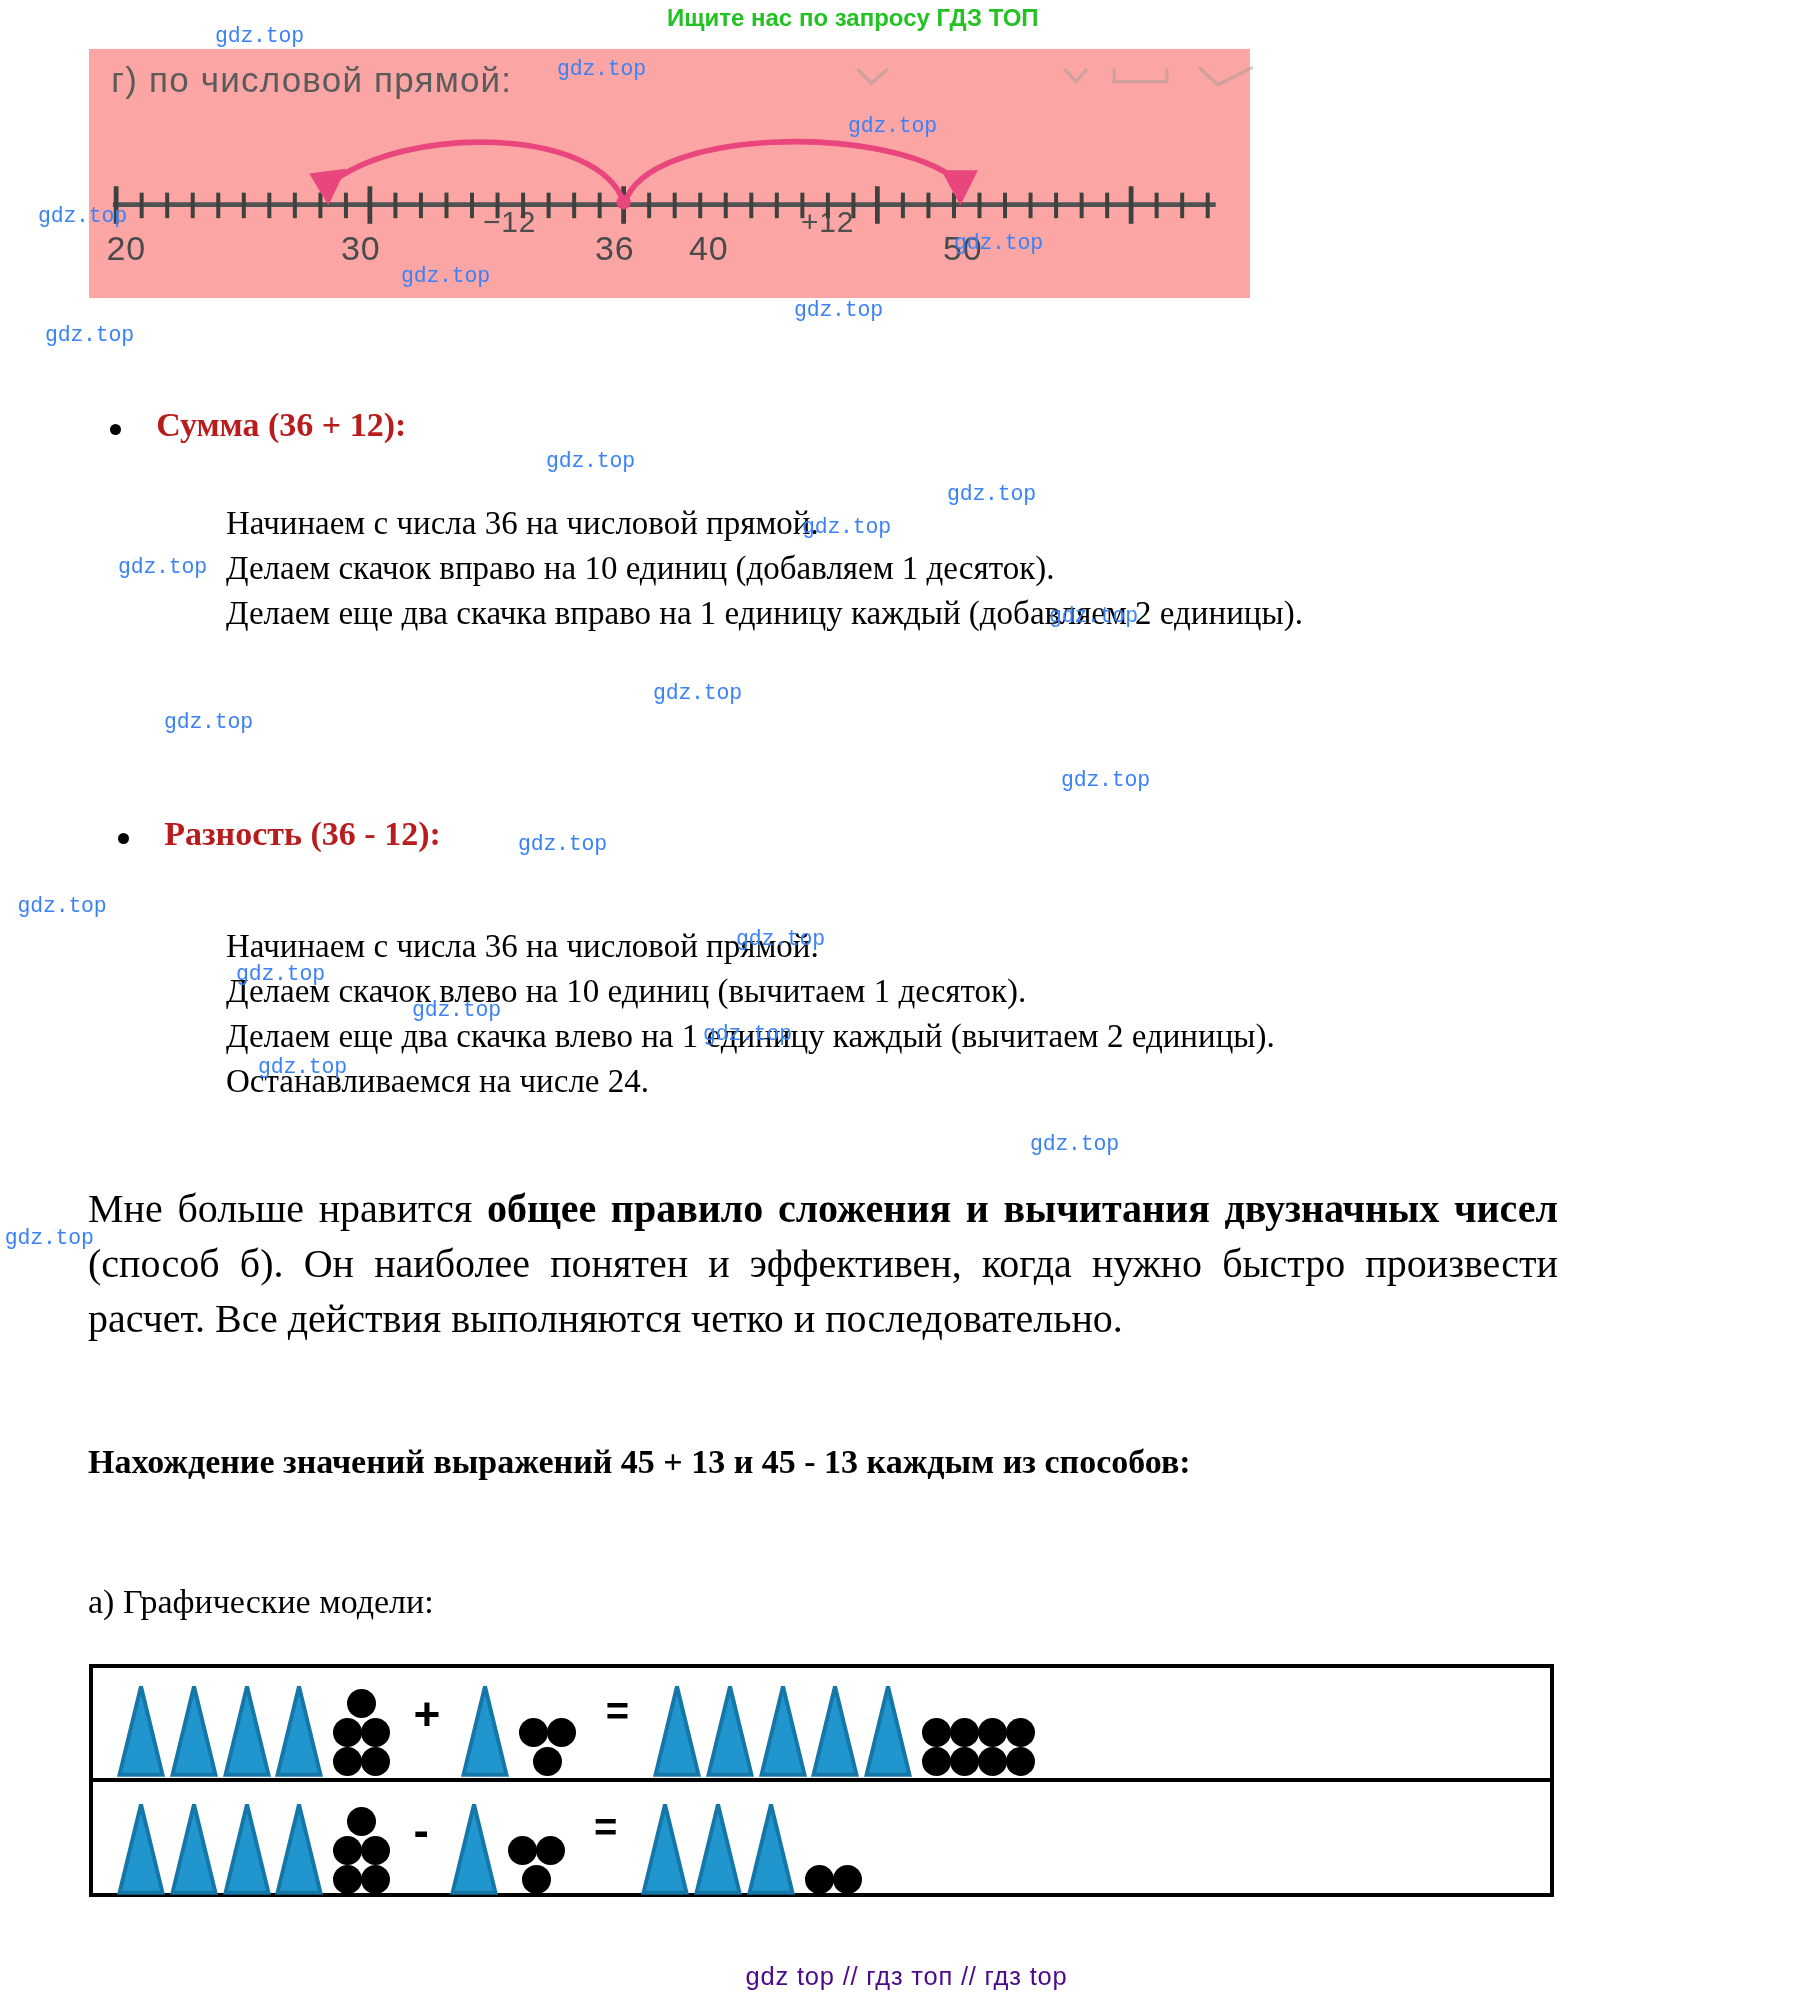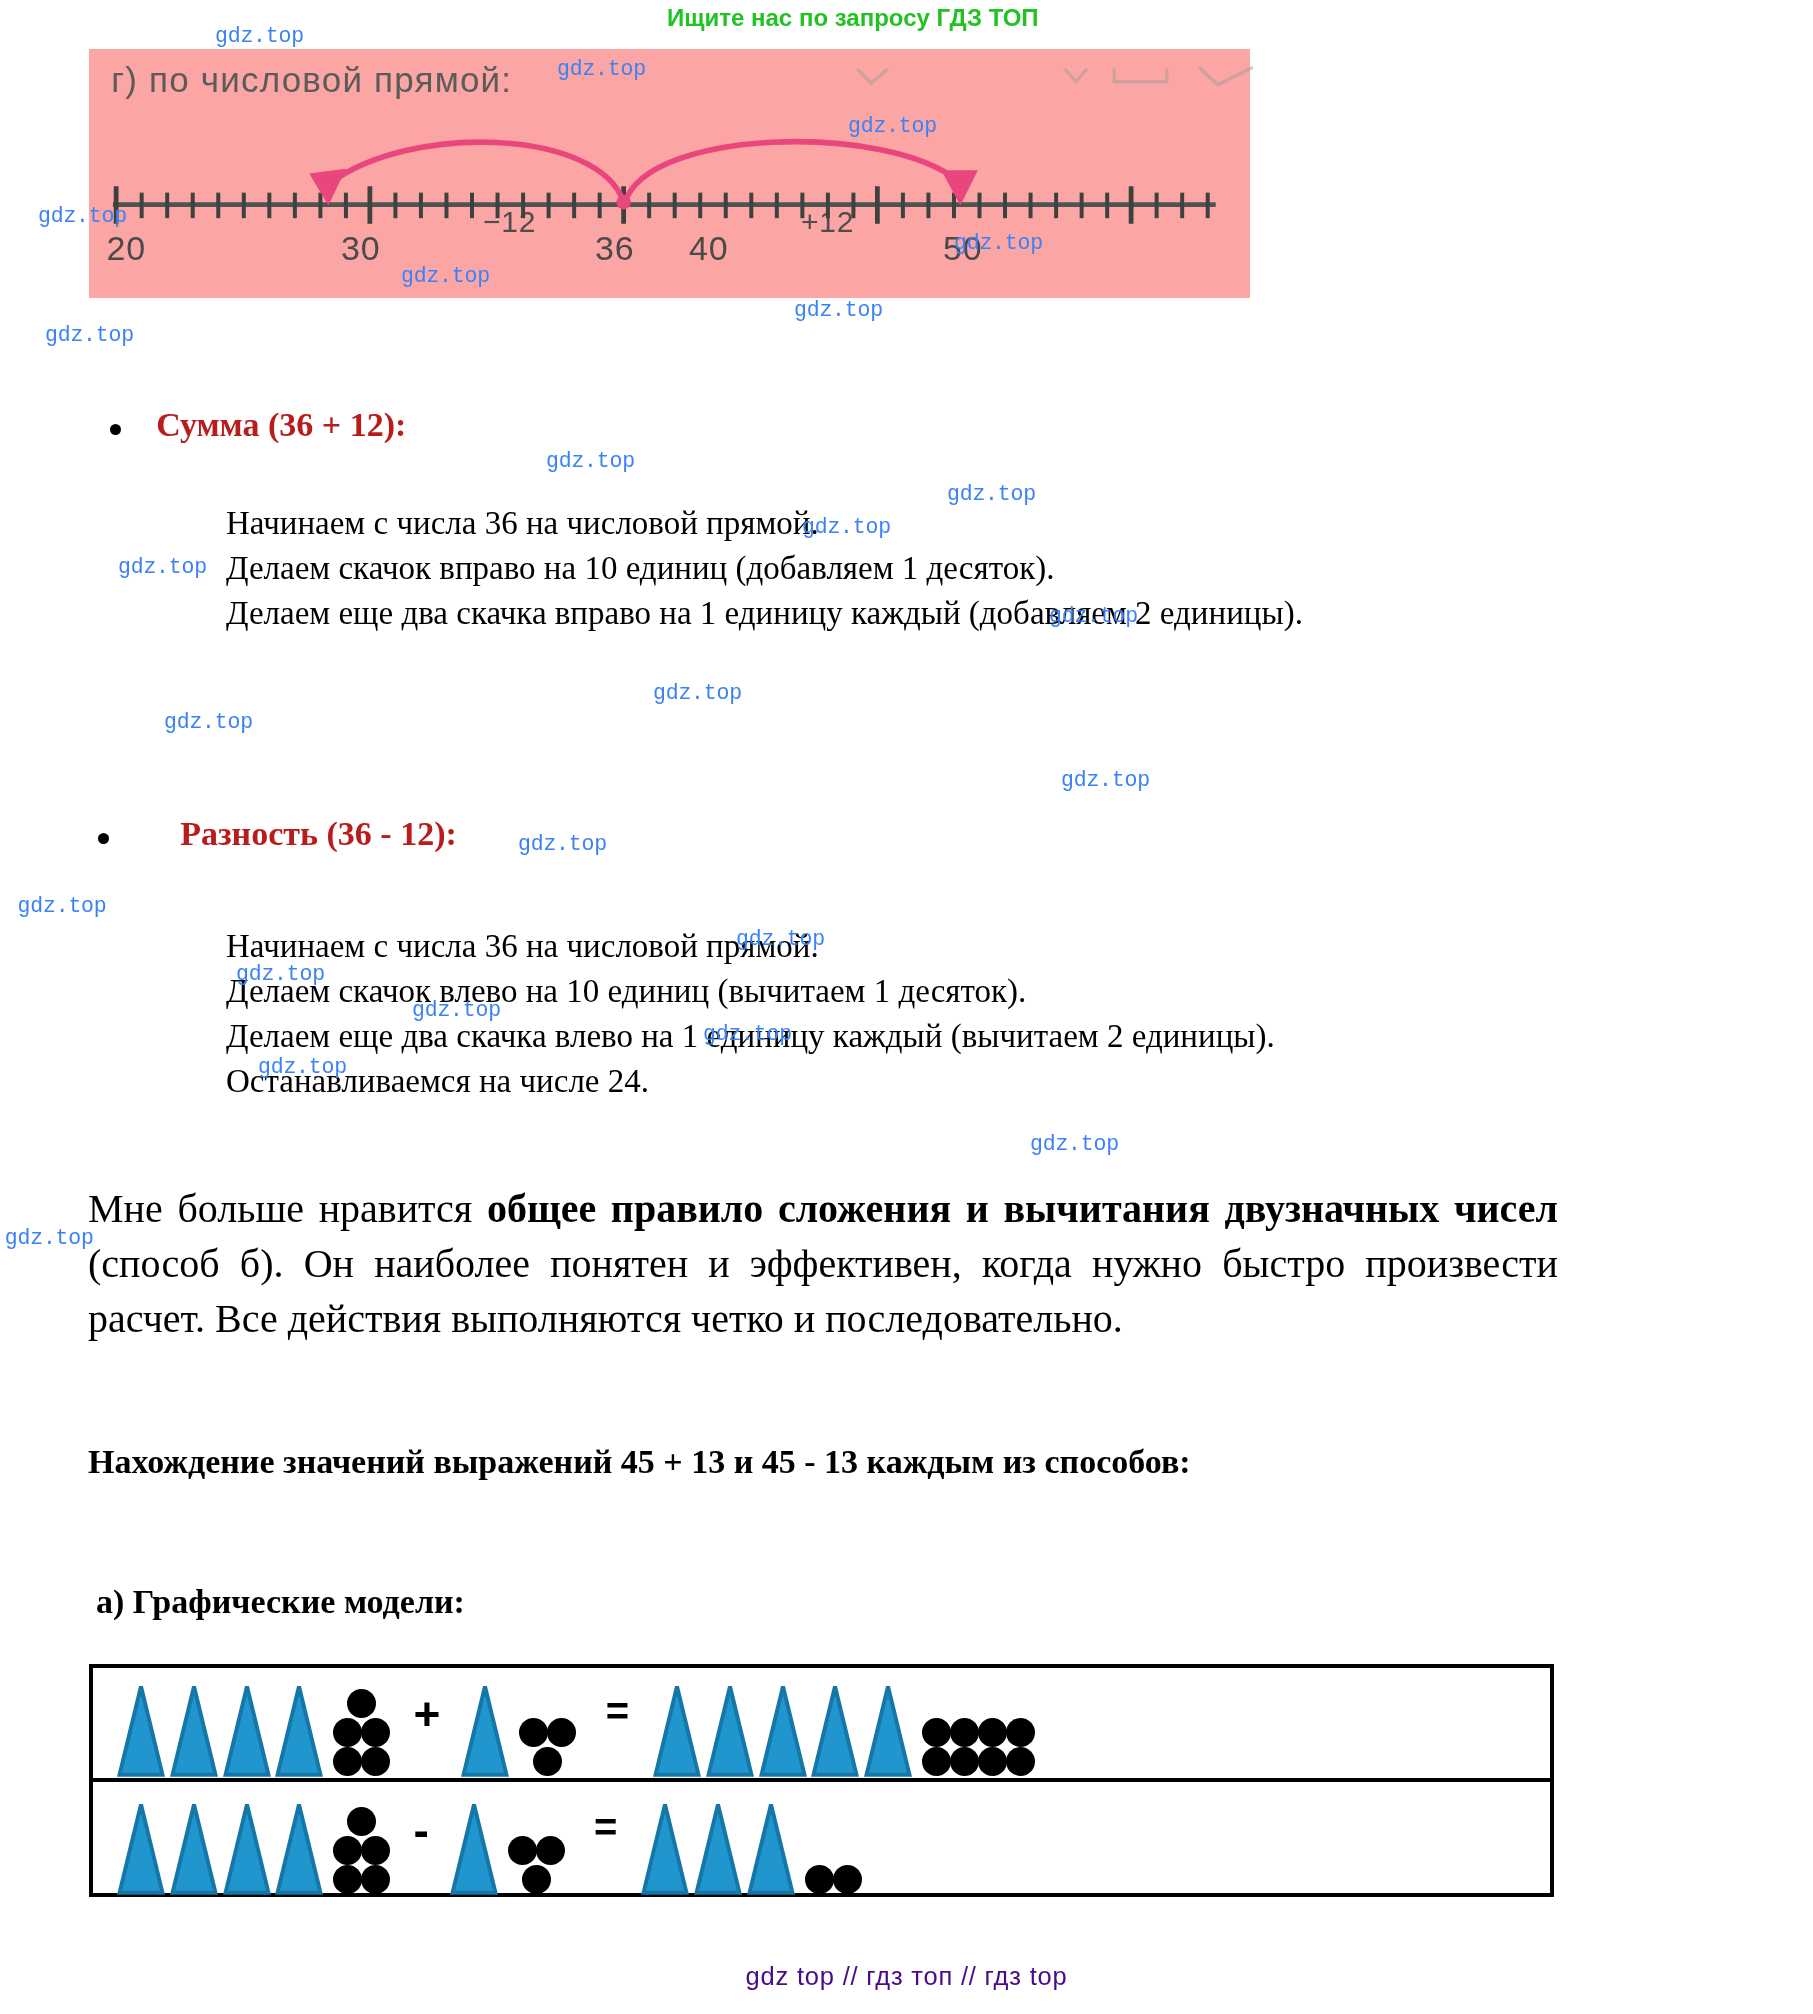--- a/index.html
+++ b/index.html
@@ -132,24 +132,23 @@
     position:absolute;
     font-size:34px;
     font-weight:bold;
     color:#000;
     line-height:1.38;
     text-align:justify;
   }
   .subheading {
     position:absolute;
     font-size:34px;
-    font-weight:bold;
+    font-weight:normal;
     color:#000;
     white-space:nowrap;
-    margin-left:8px;
   }
 
   
   .modelbox {
     position:absolute;
     left:89px; top:1664px;
     width:1465px; height:233px;
     border:4px solid #000;
     box-sizing:border-box;
     background:#fff;
@@ -294,21 +293,21 @@
     <div class="bullet-dot"></div>
     <div class="bullet-text">Сумма (36 + 12):</div>
   </div>
 
   <div class="steps" style="left:226px; top:501px; width:1341px;">
     <div>Начинаем с числа 36 на числовой прямой.</div>
     <div>Делаем скачок вправо на 10 единиц (добавляем 1 десяток).</div>
     <div>Делаем еще два скачка вправо на 1 единицу каждый (добавляем 2 единицы).</div>
   </div>
 
-  <div class="bullet-row" style="left:98px; top:814px;gap:36px;">
+  <div class="bullet-row" style="left:118px; top:814px;">
     <div class="bullet-dot"></div>
     <div class="bullet-text">Разность (36 - 12):</div>
   </div>
 
   <div class="steps" style="left:226px; top:924px; width:1357px;">
     <div>Начинаем с числа 36 на числовой прямой.</div>
     <div>Делаем скачок влево на 10 единиц (вычитаем 1 десяток).</div>
     <div>Делаем еще два скачка влево на 1 единицу каждый (вычитаем 2 единицы).</div>
     <div>Останавливаемся на числе 24.</div>
   </div>

